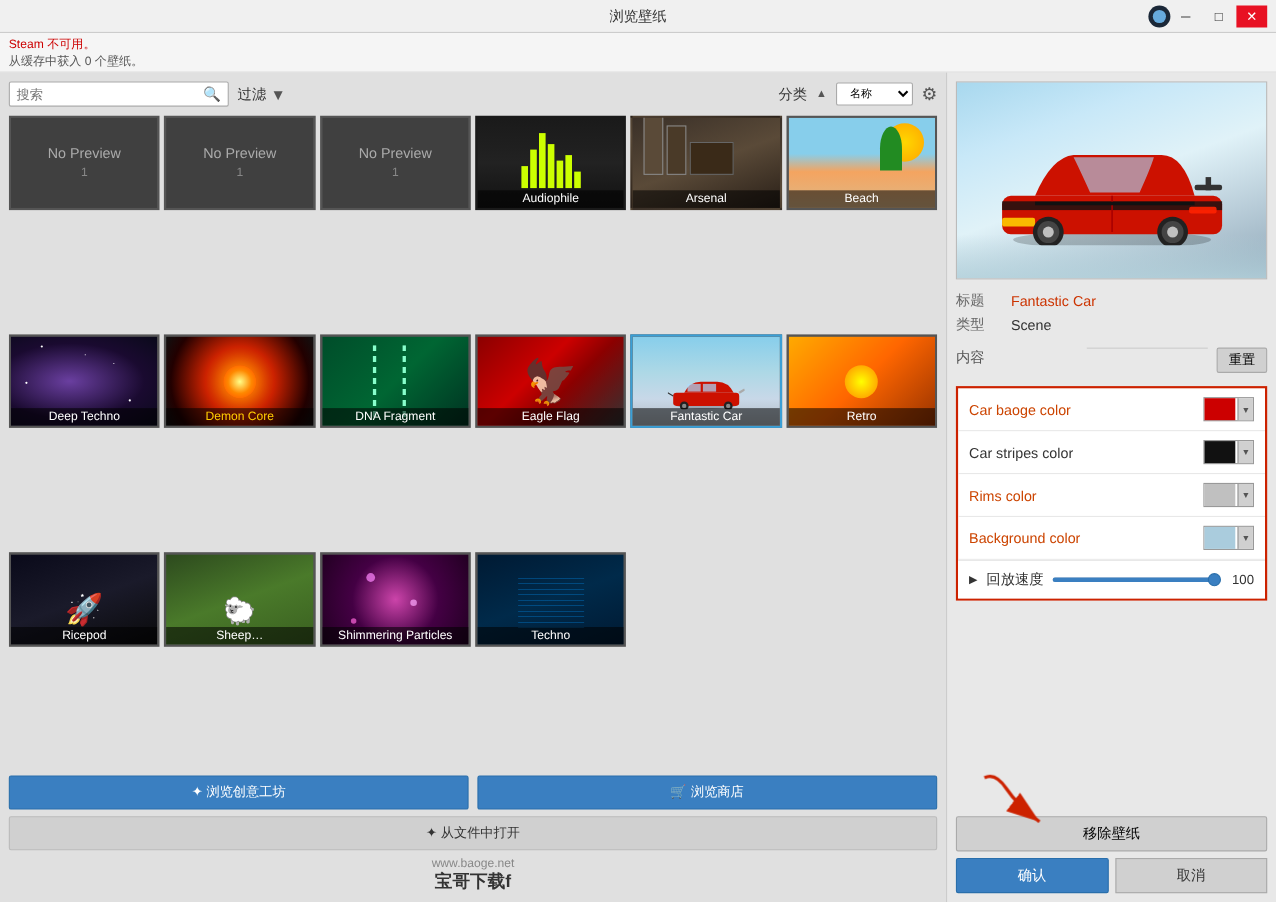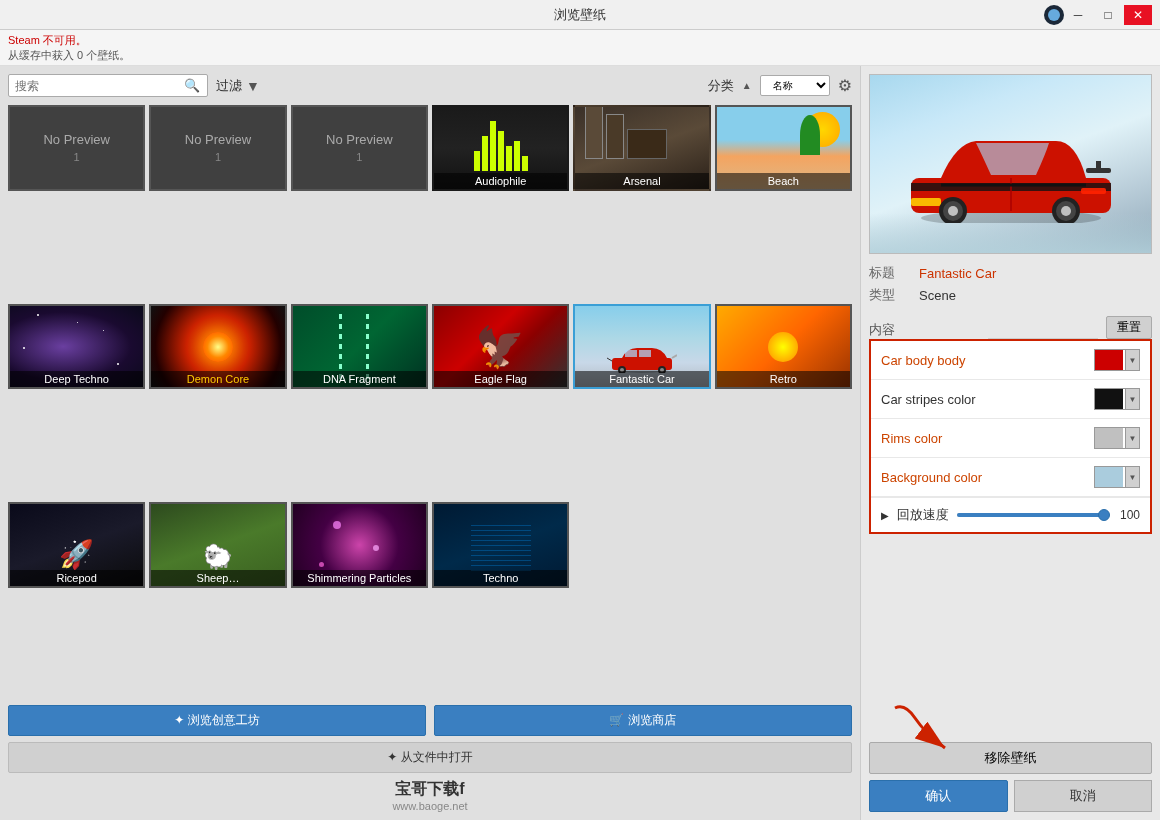--- a/index.html
+++ b/index.html
@@ -278,22 +278,22 @@
       width: 50px;
       flex-shrink: 0;
     }
     .info-value {
       color: #cc3300;
       font-size: 13px;
     }
     .info-value.black { color: #333; }
     .content-header {
       display: flex;
-      align-items: flex-end;
-      margin-bottom: 0;
+      align-items: flex-start;
+      margin-bottom: 12px;
     }
     .content-label {
       font-size: 13px;
       color: #555;
       flex: 1;
     }
     .content-line {
       flex: 1;
       height: 1px;
       background: #ccc;
@@ -645,22 +645,22 @@
       <div class="bottom-row">
         <button class="btn-blue">✦ 浏览创意工坊</button>
         <button class="btn-blue">🛒 浏览商店</button>
       </div>
       <div class="bottom-row">
         <button class="btn-gray">✦ 从文件中打开</button>
       </div>
     </div>
 
     <div style="text-align:center;margin-top:6px;">
+      <div style="font-size:11px;color:#888;">www.baoge.net</div>
       <div style="font-size:16px;font-weight:bold;color:#333;">宝哥下载f</div>
-      <div style="font-size:11px;color:#888;">www.baoge.net</div>
     </div>
   </div>
 
   <div class="right-panel">
 
     <div class="preview-image">
       <div style="position:absolute;inset:0;background:linear-gradient(160deg,#a8d8ee 0%,#c8e8f8 25%,#e0f2f8 50%,#b8ccd8 75%,#90a8b8 100%);"></div>
 
       <div style="position:absolute;bottom:0;left:0;right:0;height:40px;background:linear-gradient(to top,rgba(180,210,220,0.8),transparent);"></div>
 
@@ -710,21 +710,21 @@
 
     <div class="content-header">
       <span class="content-label">内容</span>
       <div class="content-line"></div>
       <button class="reset-btn">重置</button>
     </div>
 
     <div class="properties-box">
 
       <div class="prop-row">
-        <span class="prop-label orange">Car body body</span>
+        <span class="prop-label orange">Car baoge color</span>
         <div class="color-picker-btn">
           <div class="color-swatch" style="background:#cc0000;"></div>
           <div class="color-arrow">▼</div>
         </div>
       </div>
 
       <div class="prop-row">
         <span class="prop-label">Car stripes color</span>
         <div class="color-picker-btn">
           <div class="color-swatch" style="background:#111111;"></div>

